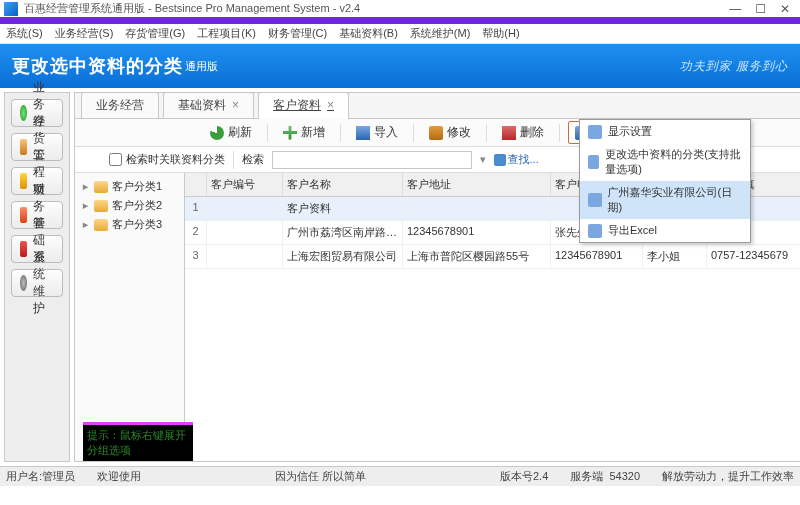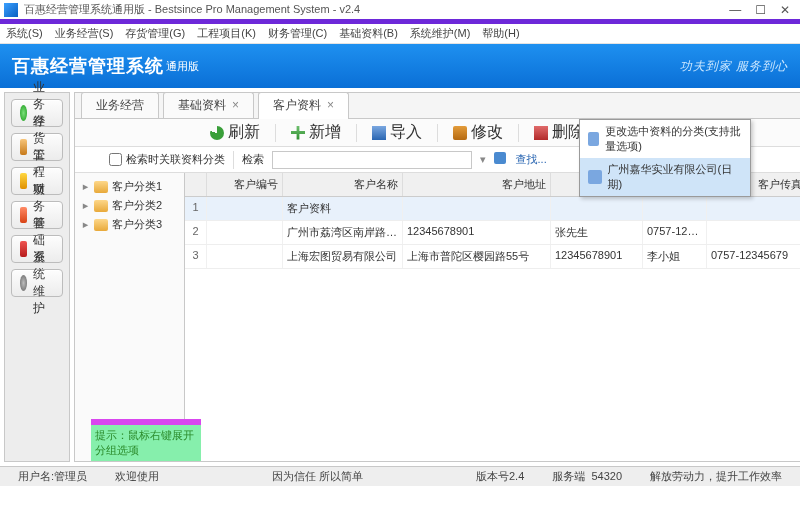--- a/index.html
+++ b/index.html
@@ -1,18 +1,18 @@
 <!DOCTYPE html>
 <html><head>
 <meta charset="utf-8">
 <style>
 * { box-sizing: border-box; margin: 0; padding: 0; font-family: "Microsoft YaHei", Arial, sans-serif; }
 html, body { width: 800px; height: 505px; overflow: hidden; background: #fff; font-size: 11px; color: #333; }
 
-.titlebar { height: 24px; background: #fff; display: flex; align-items: center; padding: 0 4px; border-bottom: 5px solid #6d28d9; }
+.titlebar { height: 24px; background: #fff; display: flex; align-items: center; padding: 0 4px; border-bottom: 7px solid #6d28d9; }
 .titlebar .tb-icon { width: 14px; height: 14px; background: linear-gradient(135deg,#3aa0ff,#0a60c2); margin-right: 6px; }
 .titlebar .tb-title { flex: 1; color: #555; font-size: 11px; }
 .tb-btns { display: flex; gap: 14px; padding-right: 6px; color: #555; font-size: 12px; }
 
 .menubar { height: 20px; background: #fff; display: flex; align-items: center; gap: 12px; padding: 0 6px; color: #444; font-size: 11px; border-bottom: 1px solid #e3e3e3; }
 
 .banner { height: 44px; background: linear-gradient(#1e90f0,#0a6fd6); color: #fff; display: flex; align-items: center; padding: 0 12px; }
 .banner .brand { font-size: 18px; font-weight: 600; letter-spacing: 1px; }
 .banner .brand-sub { font-size: 11px; margin-left: 2px; }
 .banner .slogan { margin-left: auto; font-size: 12px; font-style: italic; letter-spacing: 1px; color: #cde8ff; }
@@ -24,68 +24,68 @@
 .i-green { background: radial-gradient(#7ae07a,#1a9a1a); }
 .i-box { background: linear-gradient(#f7c57a,#c77a1a); border-radius: 2px; }
 .i-flag { background: linear-gradient(#ffd740,#e09000); border-radius: 2px; }
 .i-chart { background: linear-gradient(#ff8a65,#d84315); border-radius: 2px; }
 .i-book { background: linear-gradient(#ef5350,#b71c1c); border-radius: 2px; }
 .i-gear { background: radial-gradient(#bdbdbd,#616161); }
 
 .main { flex: 1; display: flex; flex-direction: column; border: 1px solid #c8c8c8; margin: 4px 4px 4px 0; position: relative; }
 .tabs { height: 26px; display: flex; align-items: flex-end; background: #f5f5f5; border-bottom: 1px solid #c8c8c8; padding-left: 6px; }
 .tab { padding: 4px 14px; border: 1px solid #c8c8c8; border-bottom: none; background: #fafafa; margin-right: 4px; border-radius: 3px 3px 0 0; font-size: 12px; color: #444; position: relative; }
-.tab.active { background: #fff; font-weight: 500; }
+.tab.active { background: #fff; font-weight: 500; text-decoration: underline; }
 .tab.active::after { content:""; position:absolute; left:0; right:0; bottom:-1px; height:1px; background:#fff;}
 .tab .x { margin-left: 6px; color: #888; cursor: pointer; }
 
 .toolbar { height: 28px; display: flex; align-items: center; gap: 6px; padding: 0 8px; border-bottom: 1px solid #ddd; background: #fbfbfb; position: relative; }
-.tbtn { display: flex; align-items: center; gap: 4px; padding: 2px 6px; border: 1px solid transparent; border-radius: 2px; cursor: pointer; font-size: 16px; color: #333; }
+.tbtn { display: flex; align-items: center; gap: 4px; padding: 2px 6px; border: 1px solid transparent; border-radius: 2px; cursor: pointer; font-size: 12px; color: #333; }
 .tbsep { width: 1px; height: 18px; background: #ddd; margin: 0 2px; }
 .tbtn .ti { width: 14px; height: 14px; display:inline-block; }
 .ti-refresh { background: conic-gradient(#3a9f3a 0 80%, transparent 0); border-radius:50%; }
 .ti-add { background: linear-gradient(#6fbf6f,#2f8f2f); clip-path: polygon(40% 0,60% 0,60% 40%,100% 40%,100% 60%,60% 60%,60% 100%,40% 100%,40% 60%,0 60%,0 40%,40% 40%); }
 .ti-import { background: linear-gradient(#7aa7e0,#2a66b2); }
 .ti-edit { background: linear-gradient(#e39b3a,#b56a12); border-radius:2px; }
 .ti-del { background: linear-gradient(#e06a6a,#b22a2a); }
 .ti-toolbox { background: linear-gradient(#7aa7e0,#2a66b2); border-radius:2px; }
 .tbtn.toolbox { border: 1px solid #d46a3a; background:#fff; }
 
 .red-arrow { position:absolute; color:#e63a1a; font-size:20px; font-weight:bold; pointer-events:none; }
 .arrow1 { top: -2px; left: 558px; transform: rotate(-10deg); }
 .arrow2 { top: 62px; left: 652px; transform: rotate(10deg); }
 
 .filterbar { height: 26px; display: flex; align-items: center; gap: 8px; padding: 0 6px; border-bottom: 1px solid #ddd; background: #fff; }
 .filterbar input[type=text] { border: 1px solid #c8c8c8; height: 18px; padding: 0 4px; font-size: 11px; }
 .filter-check { display:flex; align-items:center; gap:4px;padding-left:28px;}
-.find-link { color:#2a66b2; cursor:pointer; display:flex; gap:10px;}
+.find-link { color:#2a66b2; cursor:pointer; display:flex; align-items:center; gap:2px;}
 .find-link .fic { width:12px;height:12px;background:#4a8ad0;border-radius:2px;}
 
 .content { flex:1; display:flex; overflow:hidden; position:relative; }
 .tree { width: 110px; border-right:1px solid #c8c8c8; background:#fafafa; padding:4px 4px; overflow:auto;}
 .tree-item { display:flex; align-items:center; gap:4px; padding:2px 2px; cursor:pointer; font-size:11px; color:#333;}
 .fld { width:14px;height:12px; background:linear-gradient(#fdd789,#e8a93a); border-radius:2px; display:inline-block;}
 .tree .exp { color:#888; width:9px; display:inline-block; text-align:center;}
 
 .grid { flex:1; overflow:auto; position:relative;}
 .gh { display:grid; grid-template-columns: 22px 76px 120px 148px 92px 64px 100px 56px; background:#f0f0f0; border-bottom:1px solid #ccc; font-size:11px; color:#333;}
-.gh div { padding:4px 4px; border-right:1px solid #ddd; text-align:right;}
+.gh div { padding:4px 4px; border-right:1px solid #ddd; text-align:left;}
 .gr { display:grid; grid-template-columns: 22px 76px 120px 148px 92px 64px 100px 56px; border-bottom:1px solid #eee; font-size:11px;}
 .gr div { padding:4px 4px; border-right:1px solid #f0f0f0; white-space:nowrap; overflow:hidden; text-overflow:ellipsis;}
 .gr.sel { background:#e8f1fb;}
 .rownum { text-align:center; color:#666;}
 
 .dropdown { position:absolute; top:26px; left:504px; width:172px; background:#fff; border:1px solid #9a9a9a; box-shadow:2px 2px 4px rgba(0,0,0,.2); z-index:20; }
 .dd-item { display:flex; align-items:center; gap:6px; padding:4px 8px; font-size:11px; color:#333; cursor:pointer;}
 .dd-item.hover { background:#cfe4f8;}
 .dd-ic { width:14px;height:14px; background:#7aa7e0; border-radius:2px; display:inline-block;}
 
-.tree-hint { position:absolute; left:16px; bottom:0; width:110px; padding:3px 4px; font-size:11px; color:#2a8a2a; background:#86efac; border-top:6px solid #d946ef;}
-
-.statusbar { height: 20px; background:#eeeeee; border-top:1px solid #c8c8c8; display:flex; align-items:center; font-size:11px; color:#444; padding:0 18px; gap:28px;}
+.tree-hint { position:absolute; left:8px; bottom:0; width:110px; padding:3px 4px; font-size:11px; color:#2a8a2a; background:#000000; border-top:3px solid #d946ef;}
+
+.statusbar { height: 20px; background:#eeeeee; border-top:1px solid #c8c8c8; display:flex; align-items:center; font-size:11px; color:#444; padding:0 6px; gap:22px;}
 .statusbar .seg { white-space:nowrap;}
 .statusbar .spacer { flex:1;}
 </style>
 </head>
 <body>
 
 <div class="titlebar">
   <span class="tb-icon"></span>
   <span class="tb-title">百惠经营管理系统通用版 - Bestsince Pro Management System - v2.4</span>
   <div class="tb-btns">
@@ -100,21 +100,21 @@
   <span>业务经营(S)</span>
   <span>存货管理(G)</span>
   <span>工程项目(K)</span>
   <span>财务管理(C)</span>
   <span>基础资料(B)</span>
   <span>系统维护(M)</span>
   <span>帮助(H)</span>
 </div>
 
 <div class="banner">
-  <span class="brand">百惠经营管理系统</span>
+  <span class="brand">更改选中资料的分类</span>
   <span class="brand-sub">通用版</span>
   <span class="slogan">功夫到家 服务到心</span>
 </div>
 
 <div class="body">
   <div class="sidebar">
     <div class="nav-btn">
         <span class="nic i-green"></span>
         <span>业务经营</span>
       </div>
@@ -177,25 +177,33 @@
       <div class="tbtn toolbox">
           <span class="ti ti-toolbox"></span>
           <span>工具箱</span>
         </div>
       <span class="red-arrow arrow1">↘</span>
     </div>
 
     <div class="dropdown">
       <div class="dd-item">
           <span class="dd-ic"></span>
+          <span>显示设置</span>
+        </div>
+      <div class="dd-item">
+          <span class="dd-ic"></span>
           <span>更改选中资料的分类(支持批量选项)</span>
         </div>
       <div class="dd-item hover">
           <span class="dd-ic"></span>
           <span>广州嘉华实业有限公司(日期)</span>
+        </div>
+      <div class="dd-item">
+          <span class="dd-ic"></span>
+          <span>导出Excel</span>
         </div>
     </div>
     <span class="red-arrow arrow2">↙</span>
 
     <div class="filterbar">
       <label class="filter-check">
           <input type="checkbox" style="">
           <span>检索时关联资料分类</span>
         </label>
       <div style="width:1px;height:18px;background:#ddd"></div>

